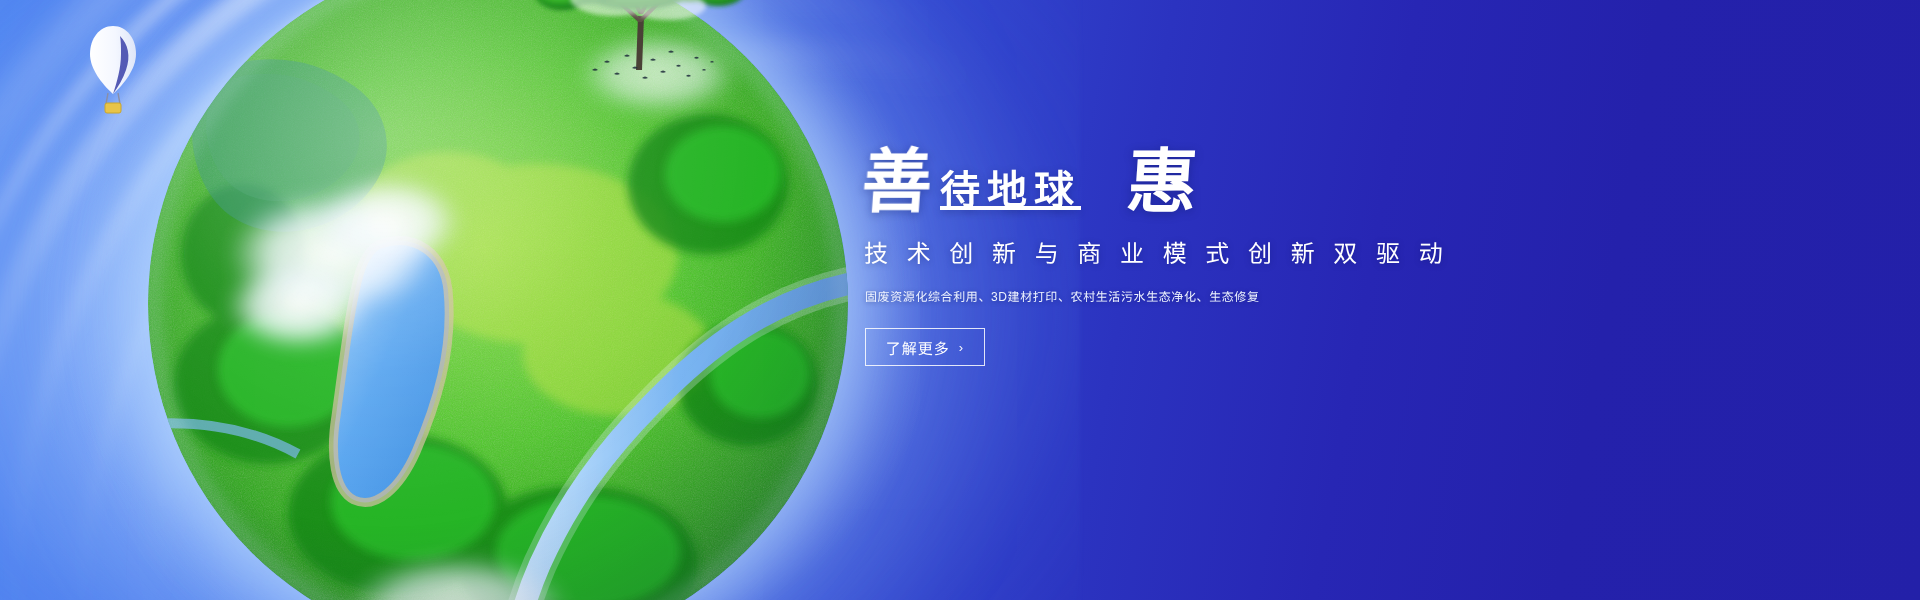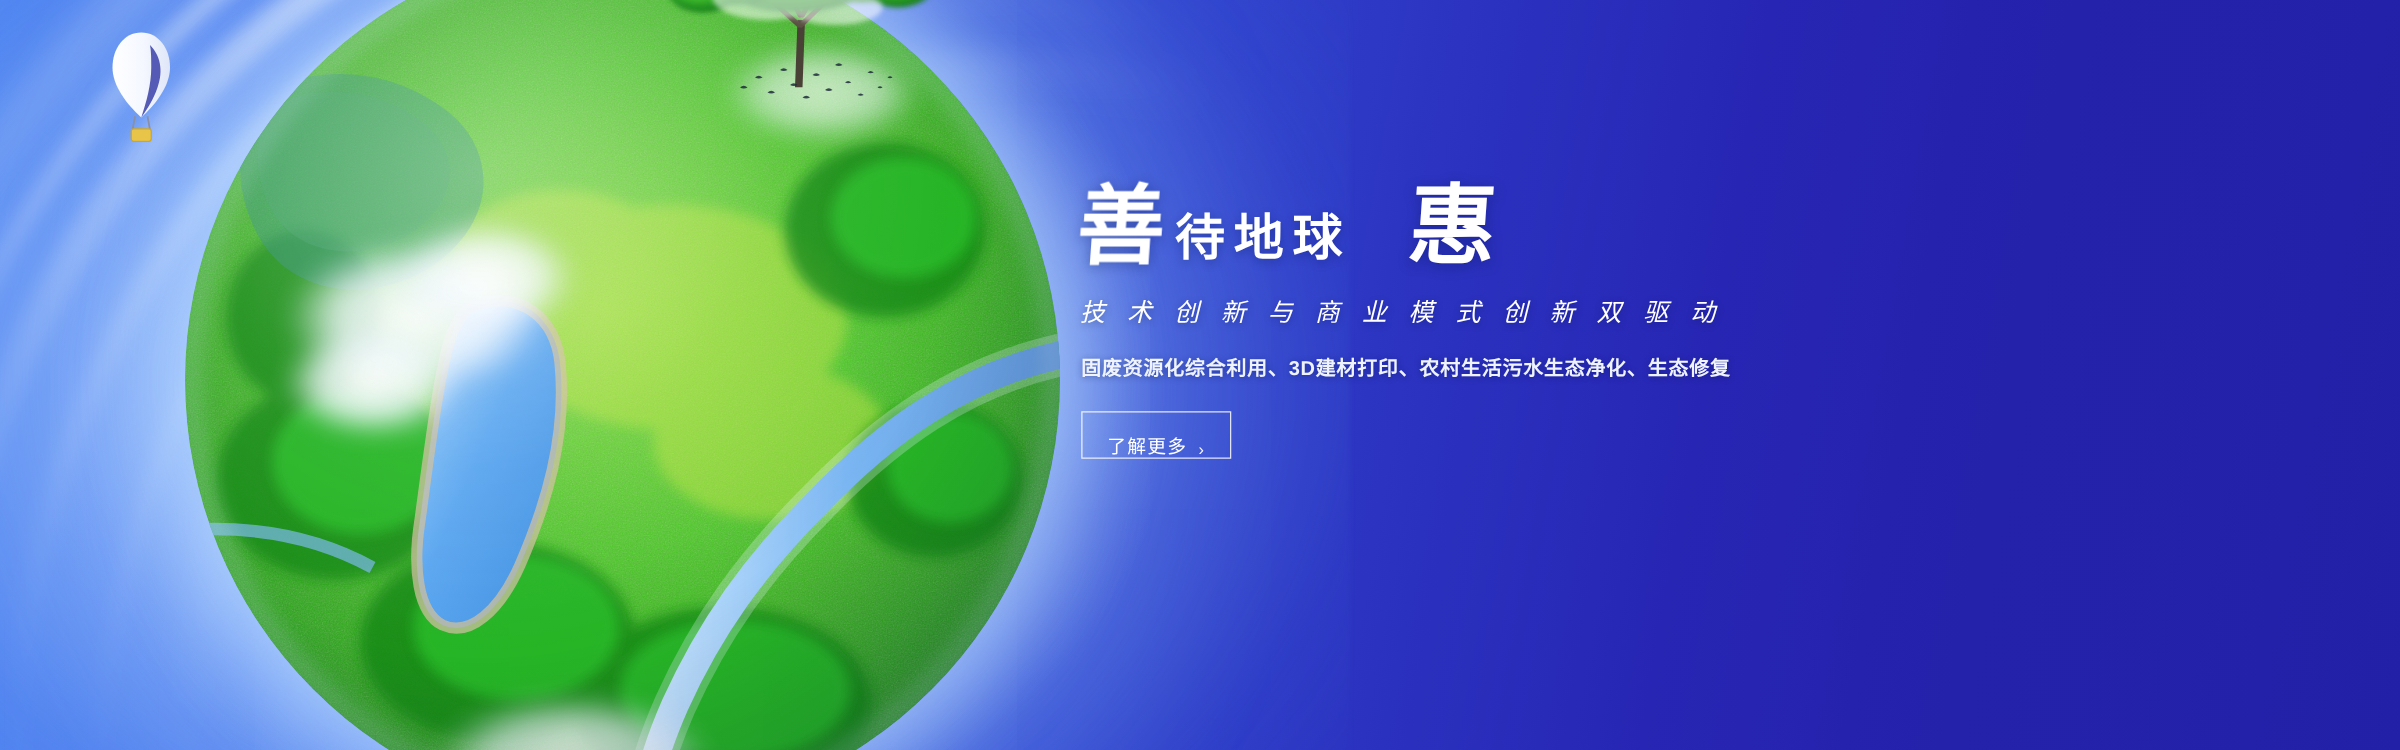--- a/index.html
+++ b/index.html
@@ -84,35 +84,35 @@
     font-family:"Liberation Serif","DejaVu Serif",serif;
     font-size:70px;line-height:1;font-weight:700;
     letter-spacing:0;text-shadow:0 2px 10px rgba(10,20,80,.35);
     transform:skewX(-4deg);
   }
   .hl-small{
     font-family:"Liberation Serif","DejaVu Serif",serif;
     font-size:40px;line-height:1;font-weight:700;
     letter-spacing:7px;padding:0 0 7px 8px;
     text-shadow:0 2px 8px rgba(10,20,80,.3);
+    text-decoration:underline;
   }
   .hl-gap{width:46px;}
   .subtitle{
-    font-size:20px;letter-spacing:6px;font-weight:400;
+    font-size:24px;letter-spacing:6px;font-weight:400;
     color:#ffffff;margin:16px 0 0 2px;white-space:nowrap;
     text-shadow:0 1px 6px rgba(10,20,80,.35);
-    font-style:italic;
   }
   .desc{
-    font-size:16px;letter-spacing:.6px;font-weight:700;
+    font-size:12px;letter-spacing:.6px;font-weight:400;
     color:#eef3ff;margin:18px 0 0 3px;white-space:nowrap;
     text-shadow:0 1px 5px rgba(10,20,80,.4);
   }
   .cta{
-    display:inline-flex;align-items:flex-end;justify-content:center;
+    display:inline-flex;align-items:center;justify-content:center;
     gap:9px;margin:24px 0 0 3px;
     width:118px;height:36px;
     border:1px solid rgba(255,255,255,.85);
     background:transparent;color:#ffffff;
     font-size:15px;letter-spacing:1px;cursor:pointer;
     text-decoration:none;
   }
   .cta .chev{font-size:13px;line-height:1;opacity:.95;}
 </style>
 </head>

